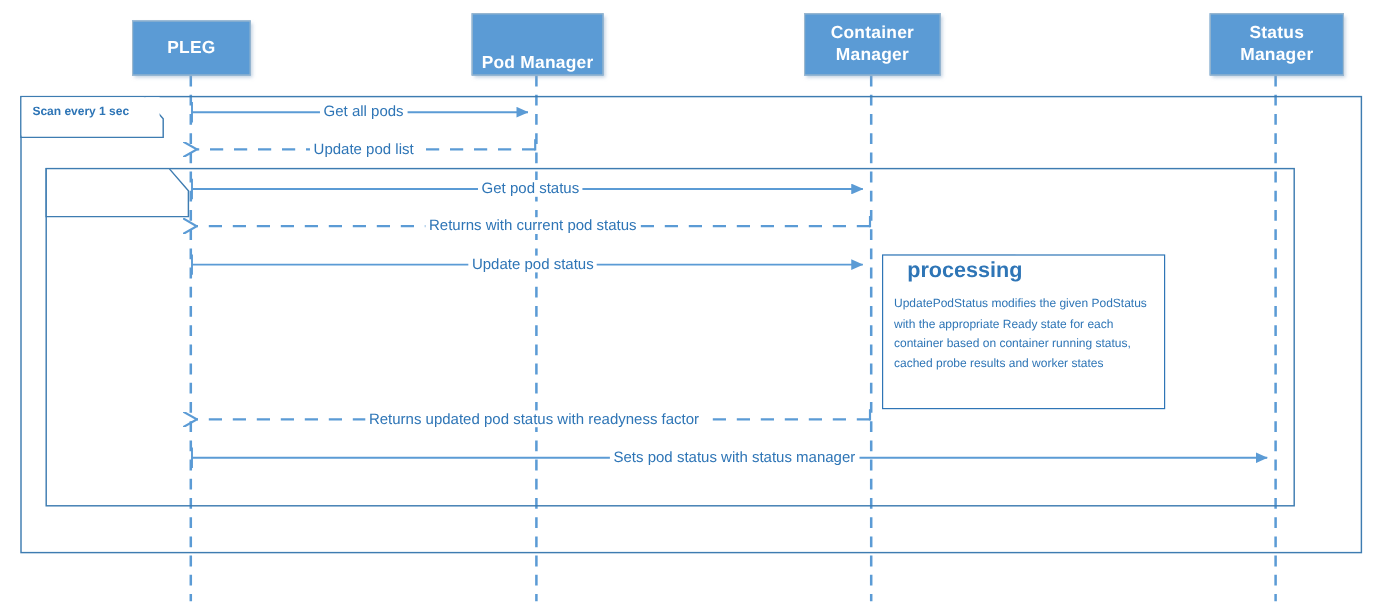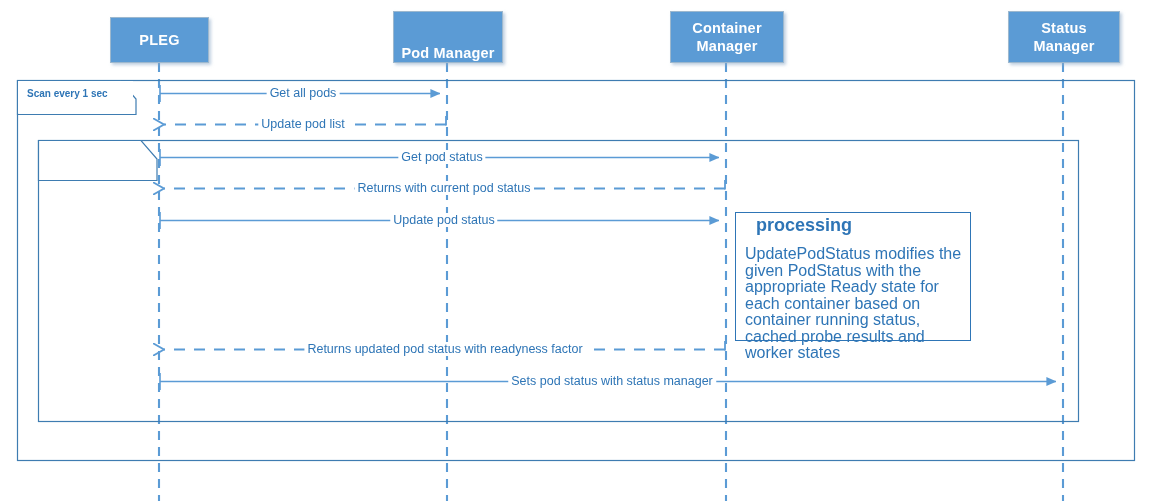--- a/index.html
+++ b/index.html
@@ -84,21 +84,21 @@
     font-size: 18px;
     line-height: 15px;
     background: transparent;
   }
   #note-body {
     position: absolute;
     left: 9px;
     top: 33px;
     width: 222px;
     color: #2E75B6;
-    font-size: 16px;
+    font-size: 10px;
     line-height: 16.5px;
   }
 </style>
 </head>
 <body>
 
 <div id="diagram-canvas">
 
   <svg id="svg-layer" viewBox="0 0 1159 503" xmlns="http://www.w3.org/2000/svg">
     <defs>

